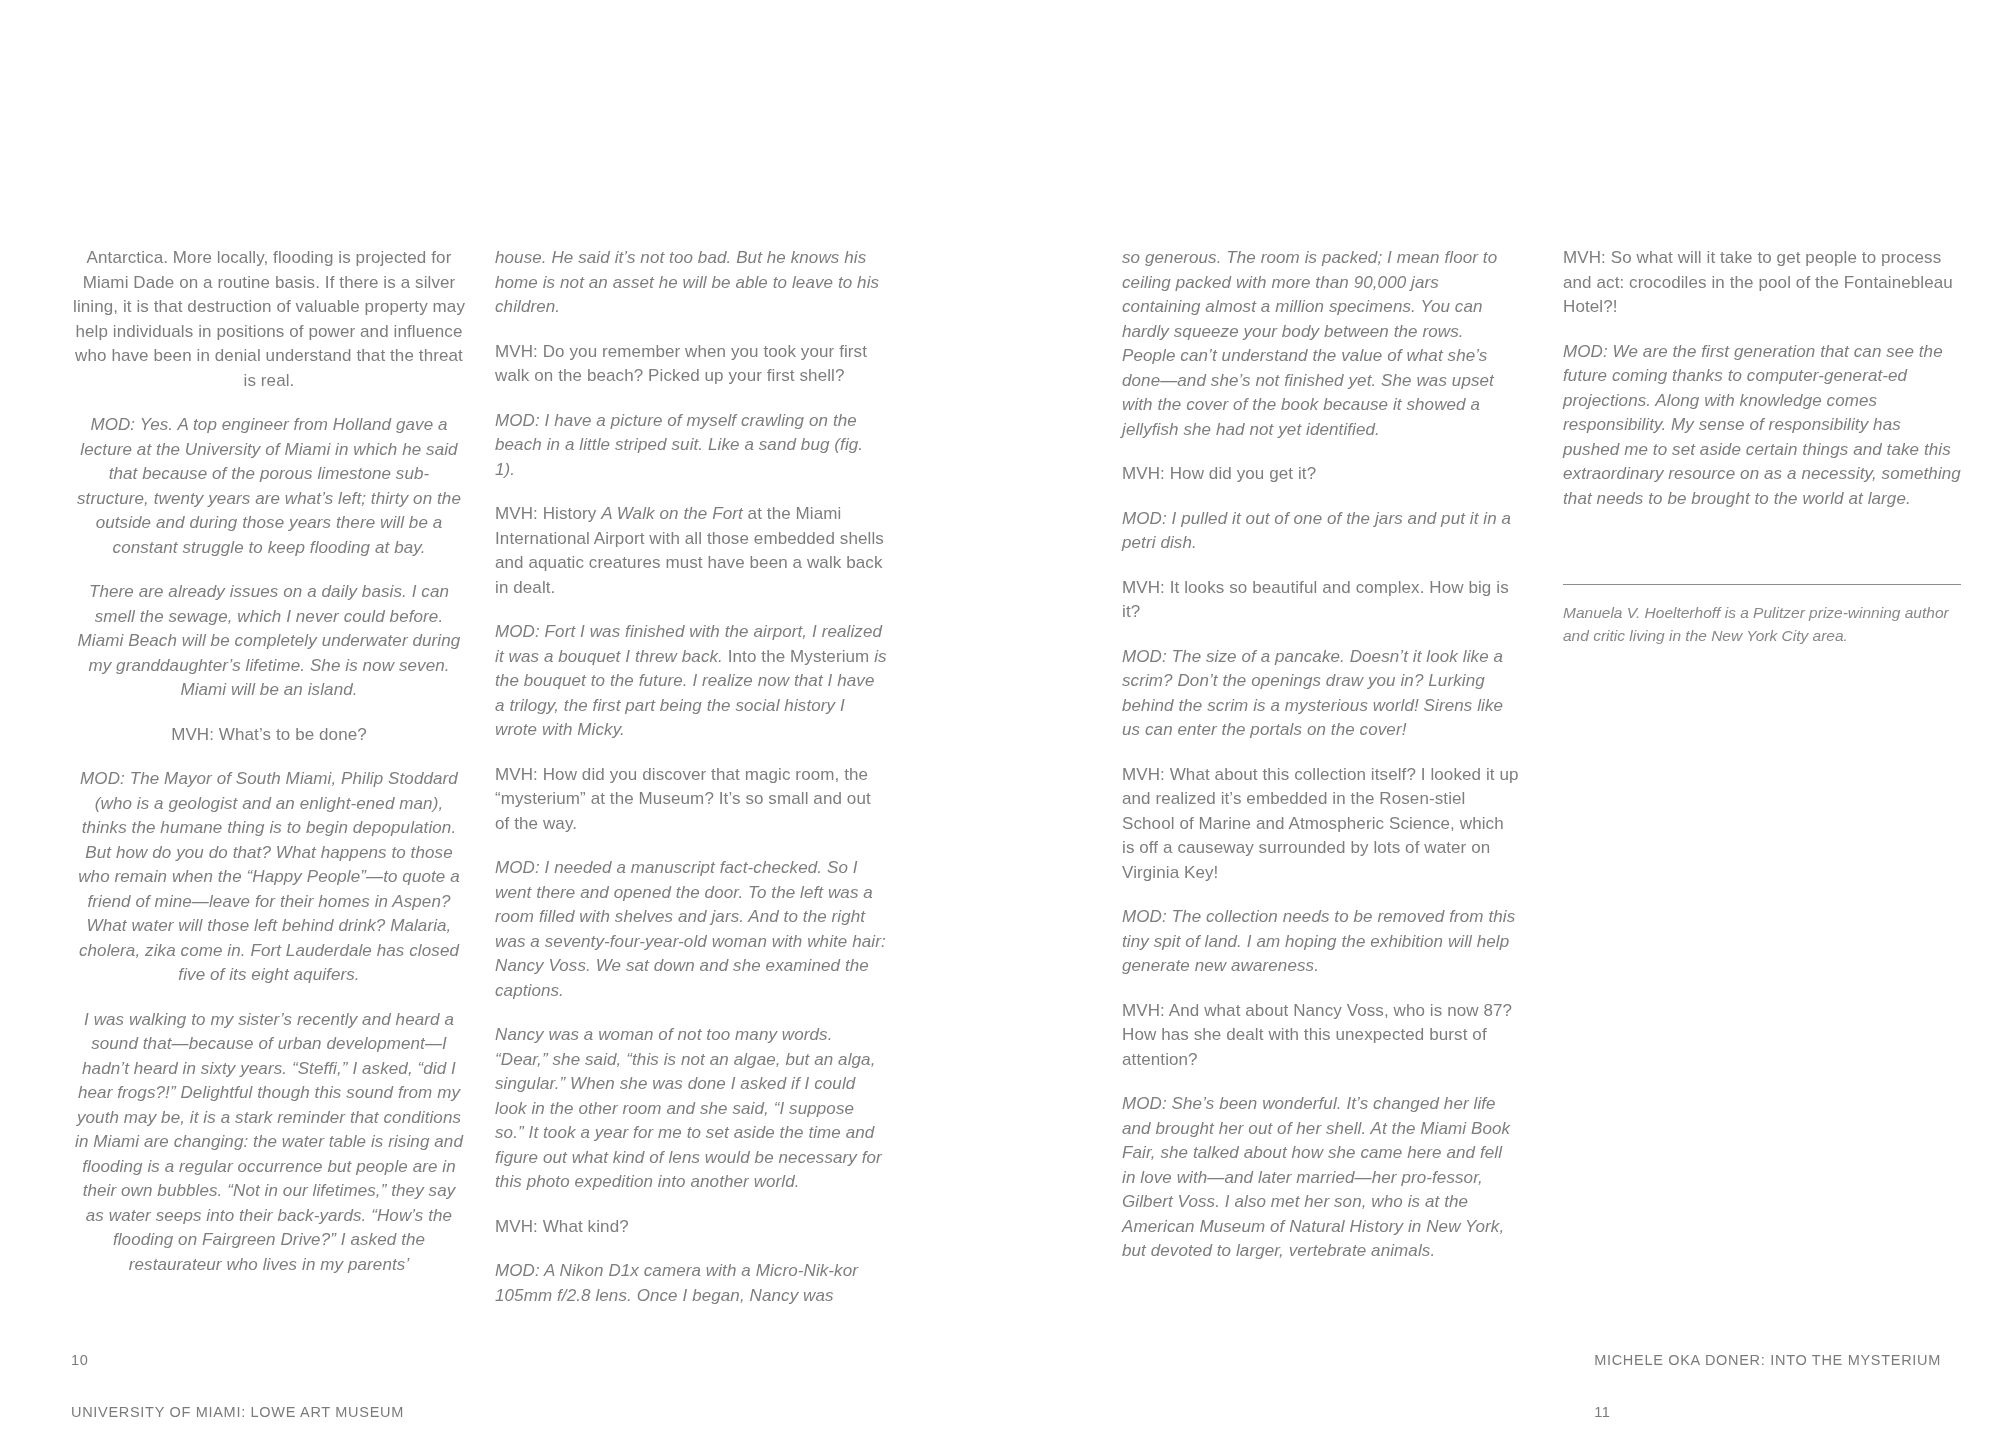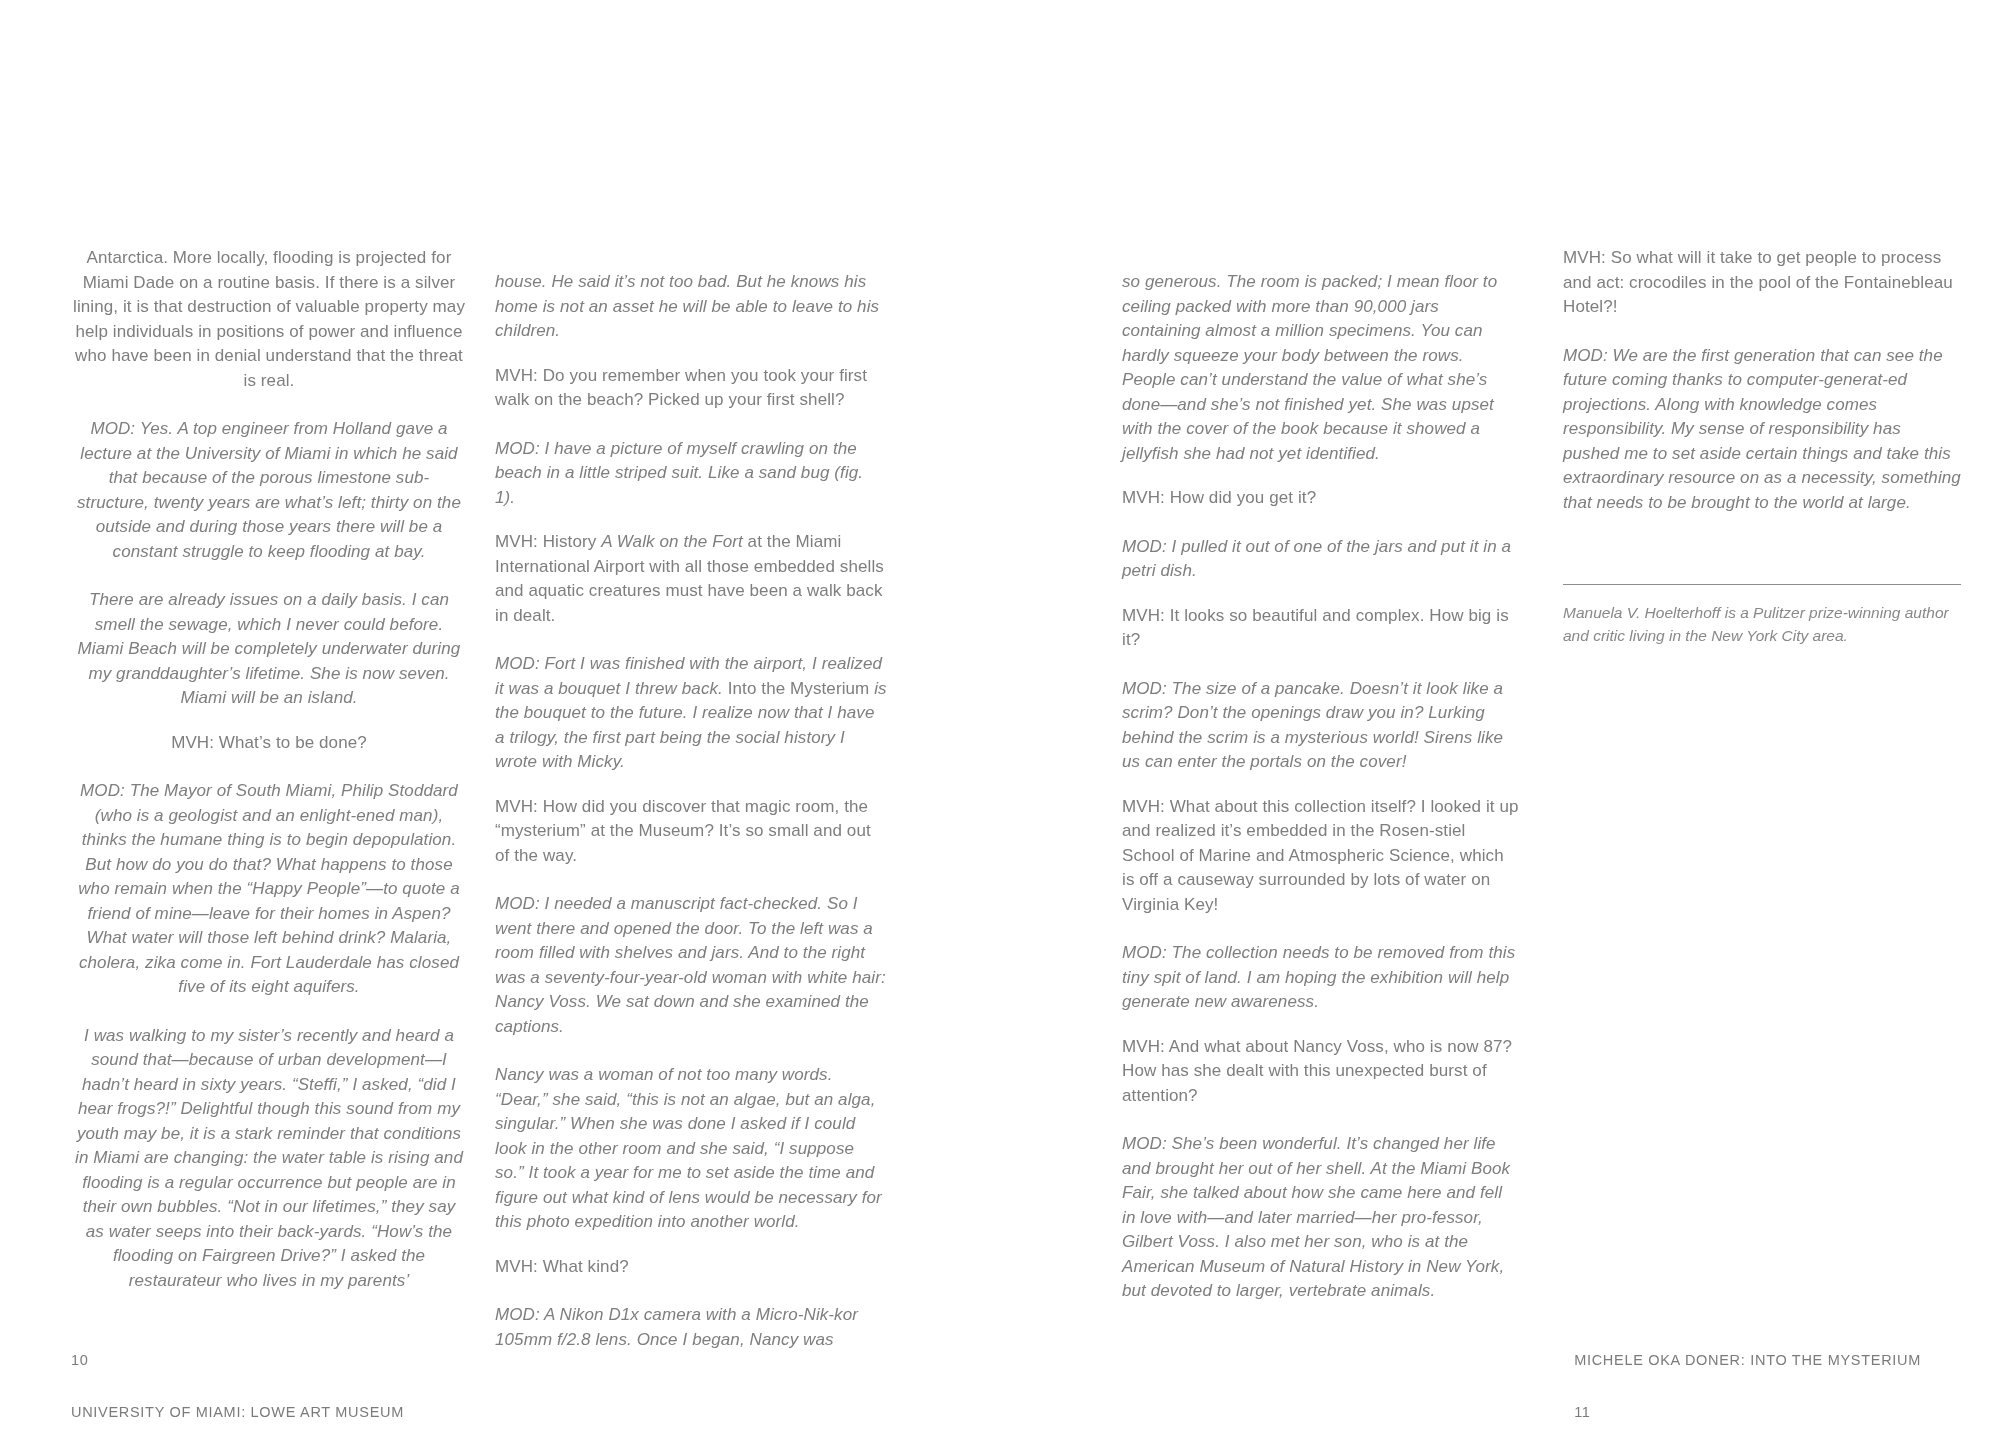--- a/index.html
+++ b/index.html
@@ -25,21 +25,21 @@
   }
   #col-1 { left: 73px;   width: 392px; text-align: center; }
   #col-2 { left: 495px;  width: 392px; }
   #col-3 { left: 1122px; width: 398px; }
   #col-4 { left: 1563px; width: 398px; }
   .para {
     margin: 0 0 20px 0;
     color: #7e7e7e;
   }
   .para.roman  { font-style: normal; }
-  .para.italic { font-style: italic; margin-top: 24px; }
+  .para.italic { font-style: italic; }
   .para.roman  .flip { font-style: italic; }
   .para.italic .flip { font-style: normal; }
   #bio-block {
     position: absolute;
     left: 1563px;
     top: 584px;
     width: 398px;
   }
   .rule {
     width: 100%;
@@ -59,21 +59,21 @@
     font-size: 14.5px;
     letter-spacing: 0.7px;
     color: #7b7b7b;
     display: flex;
     align-items: baseline;
     gap: 36px;
     white-space: nowrap;
     flex-direction: column;
   }
   #footer-left  { left: 71px; }
-  #footer-right { right: 80px; margin-left: 24px; }
+  #footer-right { right: 60px; margin-left: 24px; }
 </style>
 </head>
 <body>
 
 <div id="spread">
 
   <div id="col-1" class="text-column">
       <p class="para roman"><span>Antarctica. More locally, flooding is projected for Miami Dade on a routine basis. If there is a silver lining, it is that destruction of valuable property may help individuals in positions of power and influence who have been in denial understand that the threat is real.</span></p>
       <p class="para italic"><span>MOD: Yes. A top engineer from Holland gave a lecture at the University of Miami in which he said that because of the porous limestone sub-structure, twenty years are what’s left; thirty on the outside and during those years there will be a constant struggle to keep flooding at bay.</span></p>
       <p class="para italic"><span>There are already issues on a daily basis. I can smell the sewage, which I never could before. Miami Beach will be completely underwater during my granddaughter’s lifetime. She is now seven. Miami will be an island.</span></p>

